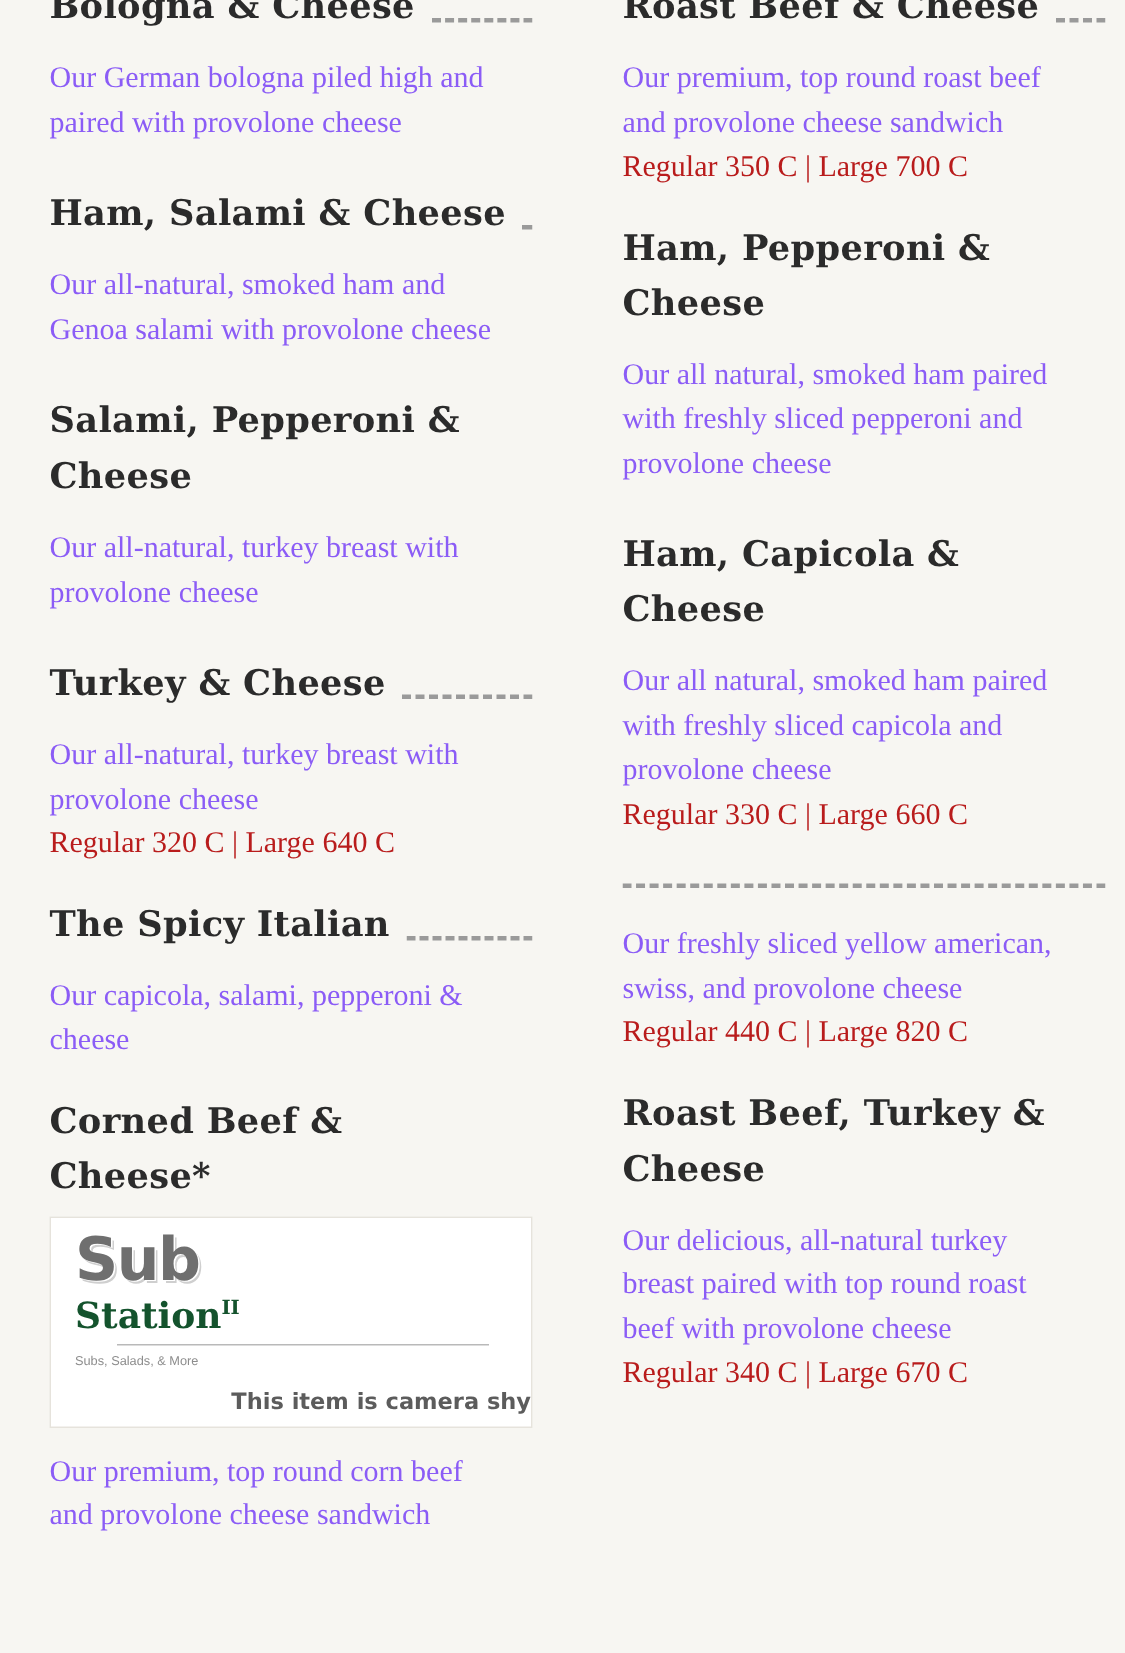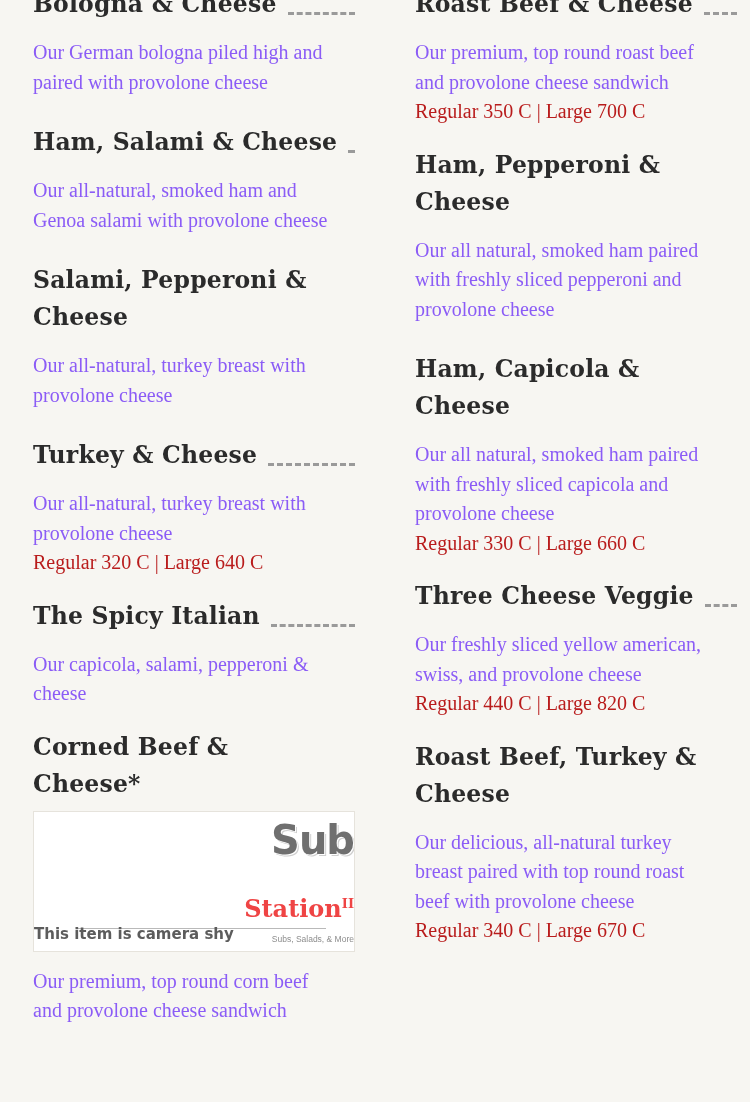--- a/index.html
+++ b/index.html
@@ -89,39 +89,38 @@
     height: 141px;
     margin-top: 8px;
     background: #ffffff;
     border: 1px solid #e6e3dc;
     position: relative;
     overflow: hidden;
   }
   .logo-wrap {
     position: absolute;
     left: 16px; right: 0; top: 8px;
-    text-align: right;
+    text-align: left;
   }
   .logo-sub {
     font-family: "DejaVu Sans", sans-serif;
     font-weight: bold;
     font-size: 40px;
     line-height: 40px;
     color: #6f6f6f;
     letter-spacing: -1px;
     text-shadow: 1px 1px 0 #ffffff, 2px 2px 0 #cfcfcf;
   }
   .logo-station {
     font-family: "DejaVu Serif", serif;
     font-weight: bold;
     font-size: 24px;
     line-height: 26px;
-    color: #ef4444;
+    color: #14532d;
     letter-spacing: 0px;
-    margin-top: 31px;
   }
   .logo-station sup {
     font-size: 13px;
     vertical-align: super;
   }
   .logo-tag {
     font-family: Liberation Sans, sans-serif;
     font-size: 8.5px;
     line-height: 12px;
     color: #8d8d8d;
@@ -132,21 +131,21 @@
     height: 1px;
     background: #b9b9b9;
     margin: 6px auto 4px auto;
   }
   .camera-shy {
     font-family: "DejaVu Sans", sans-serif;
     font-weight: bold;
     font-size: 15px;
     line-height: 18px;
     color: #5c5c5c;
-    text-align: left;
+    text-align: right;
     position: absolute;
     left: 0; right: 0;
     bottom: 8px;
   }
 </style>
 </head>
 <body>
 
 <div class="menu-grid">
 
@@ -254,21 +253,20 @@
       </div>
       <div class="item-desc">Our all natural, smoked ham paired
 with freshly sliced capicola and
 provolone cheese</div>
       <div class="item-price">Regular 330 C | Large 660 C</div>
     </div>
     <div class="spacer-md"></div>
 
     <div class="item">
       <div class="item-head">
-        <div class="item-name">Three Cheese Veggie</div>
         <div class="dashes"></div>
       </div>
       <div class="item-desc">Our freshly sliced yellow american,
 swiss, and provolone cheese</div>
       <div class="item-price">Regular 440 C | Large 820 C</div>
     </div>
     <div class="spacer-md"></div>
 
     <div class="item">
       <div class="item-head">

